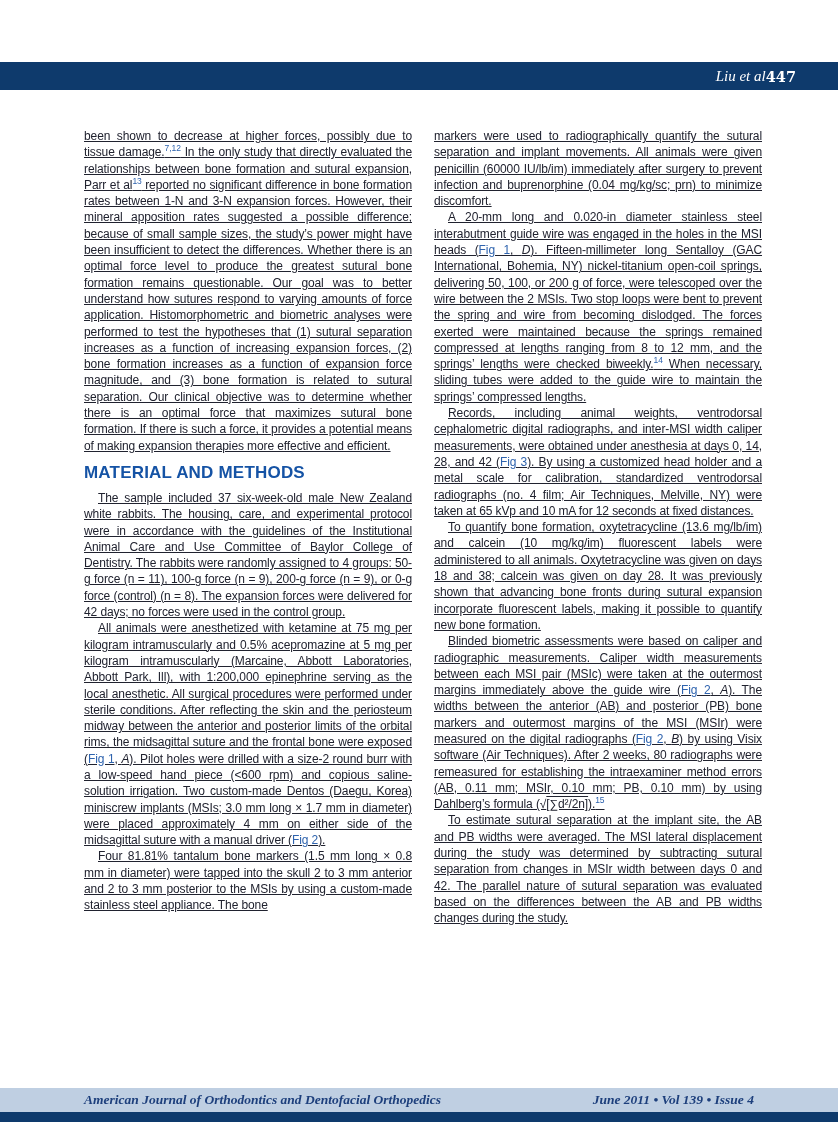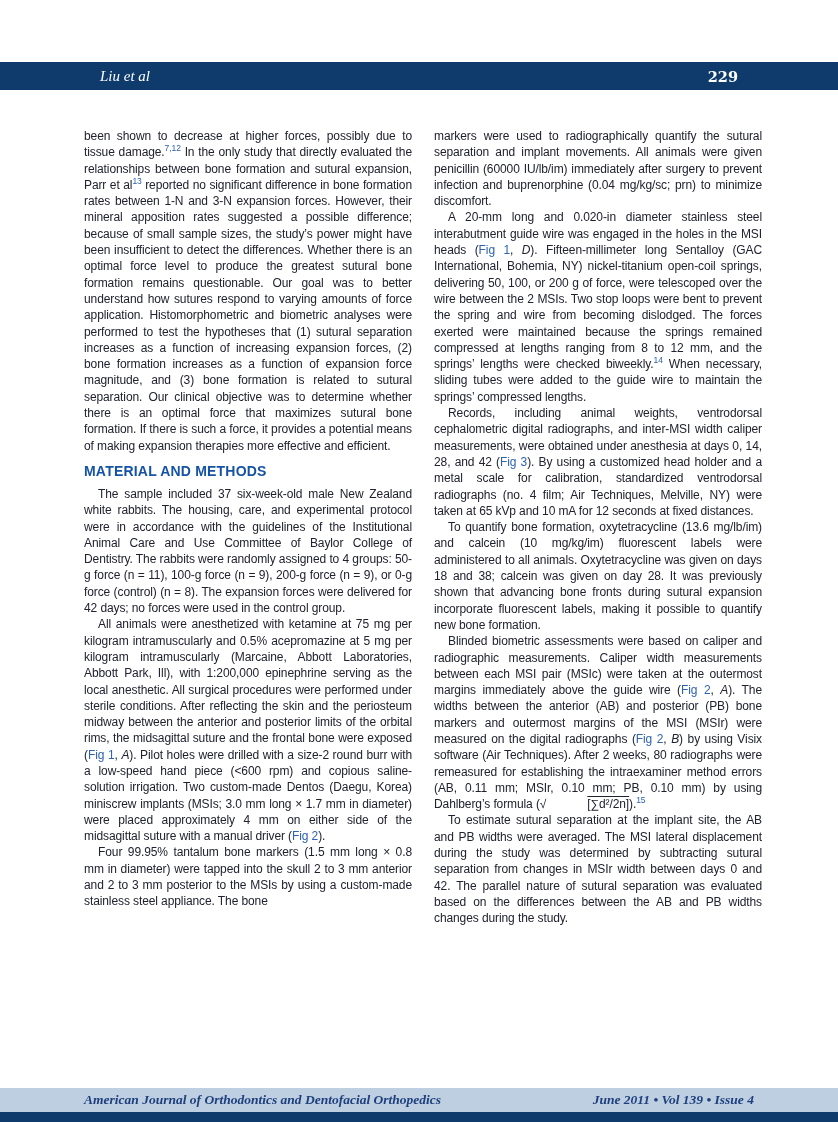--- a/index.html
+++ b/index.html
@@ -21,22 +21,22 @@
   .header-bar {
     position: absolute;
     left: 0;
     top: 62px;
     width: 838px;
     height: 28px;
     background: var(--header_bar, #0e3a6c);
     box-sizing: border-box;
     display: flex;
     align-items: center;
-    justify-content: space-between;
-    padding: 0 100px;
+    justify-content: flex-end;
+    padding: 0 42px;
     color: #ffffff;
   }
   .running-author {
     font-family: "Liberation Serif", "DejaVu Serif", serif;
     font-style: italic;
     font-size: 15px;
   }
   .page-number {
     font-family: "DejaVu Serif", "Liberation Serif", serif;
     font-weight: bold;
@@ -56,40 +56,41 @@
     box-sizing: border-box;
   }
   .para {
     margin: 0;
     font-size: 12px;
     line-height: 16.3px;
     letter-spacing: -0.1px;
     text-align: justify;
     color: var(--body_text, #20222f);
     hyphens: auto;
+    text-decoration: underline;
     -webkit-hyphens: auto;
   }
   .para.indent { text-indent: 14px; }
   h2.section-heading {
     margin: 9px 0 7px 0;
-    font-size: 14px;
+    font-size: 17px;
     font-weight: bold;
     letter-spacing: 0.2px;
     color: var(--heading, #1553a5);
   }
   .seg-n  { }
   .seg-i  { font-style: italic; }
   .seg-fig { color: var(--link, #2e63ae); }
   sup.seg-sup {
     color: var(--link, #2e63ae);
     font-size: 8.5px;
     line-height: 0;
     vertical-align: super;
   }
-  .seg-sqrt { text-decoration: overline; margin-left: 41px; }
+  .seg-sqrt { text-decoration: overline; }
   
   .footer-bar {
     position: absolute;
     left: 0;
     top: 1088px;
     width: 838px;
     height: 24px;
     background: var(--footer_bg, #bfcfe2);
     box-sizing: border-box;
     display: flex;
@@ -114,30 +115,30 @@
     background: var(--header_bar, #0e3a6c);
   }
 </style>
 </head>
 <body>
 
 <div class="page">
 
   <div class="header-bar">
     <span class="running-author">Liu et al</span>
-    <span class="page-number">229</span>
+    <span class="page-number">447</span>
   </div>
 
   <div class="content">
     <div class="column">
         <p class="para"><span class="seg-n">been shown to decrease at higher forces, possibly due to tissue damage.</span><sup class="seg-sup">7,12</sup><span class="seg-n"> In the only study that directly evaluated the relationships between bone formation and sutural expansion, Parr et al</span><sup class="seg-sup">13</sup><span class="seg-n"> reported no significant difference in bone formation rates between 1-N and 3-N expansion forces. However, their mineral apposition rates suggested a possible difference; because of small sample sizes, the study’s power might have been insufficient to detect the differences. Whether there is an optimal force level to produce the greatest sutural bone formation remains questionable. Our goal was to better understand how sutures respond to varying amounts of force application. Histomorphometric and biometric analyses were performed to test the hypotheses that (1) sutural separation increases as a function of increasing expansion forces, (2) bone formation increases as a function of expansion force magnitude, and (3) bone formation is related to sutural separation. Our clinical objective was to determine whether there is an optimal force that maximizes sutural bone formation. If there is such a force, it provides a potential means of making expansion therapies more effective and efficient.</span></p>
         <h2 class="section-heading">MATERIAL AND METHODS</h2>
         <p class="para indent"><span class="seg-n">The sample included 37 six-week-old male New Zealand white rabbits. The housing, care, and experimental protocol were in accordance with the guidelines of the Institutional Animal Care and Use Committee of Baylor College of Dentistry. The rabbits were randomly assigned to 4 groups: 50-g force (n = 11), 100-g force (n = 9), 200-g force (n = 9), or 0-g force (control) (n = 8). The expansion forces were delivered for 42 days; no forces were used in the control group.</span></p>
         <p class="para indent"><span class="seg-n">All animals were anesthetized with ketamine at 75 mg per kilogram intramuscularly and 0.5% acepromazine at 5 mg per kilogram intramuscularly (Marcaine, Abbott Laboratories, Abbott Park, Ill), with 1:200,000 epinephrine serving as the local anesthetic. All surgical procedures were performed under sterile conditions. After reflecting the skin and the periosteum midway between the anterior and posterior limits of the orbital rims, the midsagittal suture and the frontal bone were exposed (</span><span class="seg-fig">Fig 1</span><span class="seg-n">, </span><span class="seg-i">A</span><span class="seg-n">). Pilot holes were drilled with a size-2 round burr with a low-speed hand piece (&lt;600 rpm) and copious saline-solution irrigation. Two custom-made Dentos (Daegu, Korea) miniscrew implants (MSIs; 3.0 mm long × 1.7 mm in diameter) were placed approximately 4 mm on either side of the midsagittal suture with a manual driver (</span><span class="seg-fig">Fig 2</span><span class="seg-n">).</span></p>
-        <p class="para indent"><span class="seg-n">Four 99.95% tantalum bone markers (1.5 mm long × 0.8 mm in diameter) were tapped into the skull 2 to 3 mm anterior and 2 to 3 mm posterior to the MSIs by using a custom-made stainless steel appliance. The bone</span></p>
+        <p class="para indent"><span class="seg-n">Four 81.81% tantalum bone markers (1.5 mm long × 0.8 mm in diameter) were tapped into the skull 2 to 3 mm anterior and 2 to 3 mm posterior to the MSIs by using a custom-made stainless steel appliance. The bone</span></p>
       </div>
     <div class="column">
         <p class="para"><span class="seg-n">markers were used to radiographically quantify the sutural separation and implant movements. All animals were given penicillin (60000 IU/lb/im) immediately after surgery to prevent infection and buprenorphine (0.04 mg/kg/sc; prn) to minimize discomfort.</span></p>
         <p class="para indent"><span class="seg-n">A 20-mm long and 0.020-in diameter stainless steel interabutment guide wire was engaged in the holes in the MSI heads (</span><span class="seg-fig">Fig 1</span><span class="seg-n">, </span><span class="seg-i">D</span><span class="seg-n">). Fifteen-millimeter long Sentalloy (GAC International, Bohemia, NY) nickel-titanium open-coil springs, delivering 50, 100, or 200 g of force, were telescoped over the wire between the 2 MSIs. Two stop loops were bent to prevent the spring and wire from becoming dislodged. The forces exerted were maintained because the springs remained compressed at lengths ranging from 8 to 12 mm, and the springs’ lengths were checked biweekly.</span><sup class="seg-sup">14</sup><span class="seg-n"> When necessary, sliding tubes were added to the guide wire to maintain the springs’ compressed lengths.</span></p>
         <p class="para indent"><span class="seg-n">Records, including animal weights, ventrodorsal cephalometric digital radiographs, and inter-MSI width caliper measurements, were obtained under anesthesia at days 0, 14, 28, and 42 (</span><span class="seg-fig">Fig 3</span><span class="seg-n">). By using a customized head holder and a metal scale for calibration, standardized ventrodorsal radiographs (no. 4 film; Air Techniques, Melville, NY) were taken at 65 kVp and 10 mA for 12 seconds at fixed distances.</span></p>
         <p class="para indent"><span class="seg-n">To quantify bone formation, oxytetracycline (13.6 mg/lb/im) and calcein (10 mg/kg/im) fluorescent labels were administered to all animals. Oxytetracycline was given on days 18 and 38; calcein was given on day 28. It was previously shown that advancing bone fronts during sutural expansion incorporate fluorescent labels, making it possible to quantify new bone formation.</span></p>
         <p class="para indent"><span class="seg-n">Blinded biometric assessments were based on caliper and radiographic measurements. Caliper width measurements between each MSI pair (MSIc) were taken at the outermost margins immediately above the guide wire (</span><span class="seg-fig">Fig 2</span><span class="seg-n">, </span><span class="seg-i">A</span><span class="seg-n">). The widths between the anterior (AB) and posterior (PB) bone markers and outermost margins of the MSI (MSIr) were measured on the digital radiographs (</span><span class="seg-fig">Fig 2</span><span class="seg-n">, </span><span class="seg-i">B</span><span class="seg-n">) by using Visix software (Air Techniques). After 2 weeks, 80 radiographs were remeasured for establishing the intraexaminer method errors (AB, 0.11 mm; MSIr, 0.10 mm; PB, 0.10 mm) by using Dahlberg’s formula (√</span><span class="seg-sqrt">[∑d²/2n]</span><span class="seg-n">).</span><sup class="seg-sup">15</sup></p>
         <p class="para indent"><span class="seg-n">To estimate sutural separation at the implant site, the AB and PB widths were averaged. The MSI lateral displacement during the study was determined by subtracting sutural separation from changes in MSIr width between days 0 and 42. The parallel nature of sutural separation was evaluated based on the differences between the AB and PB widths changes during the study.</span></p>
       </div>
   </div>

